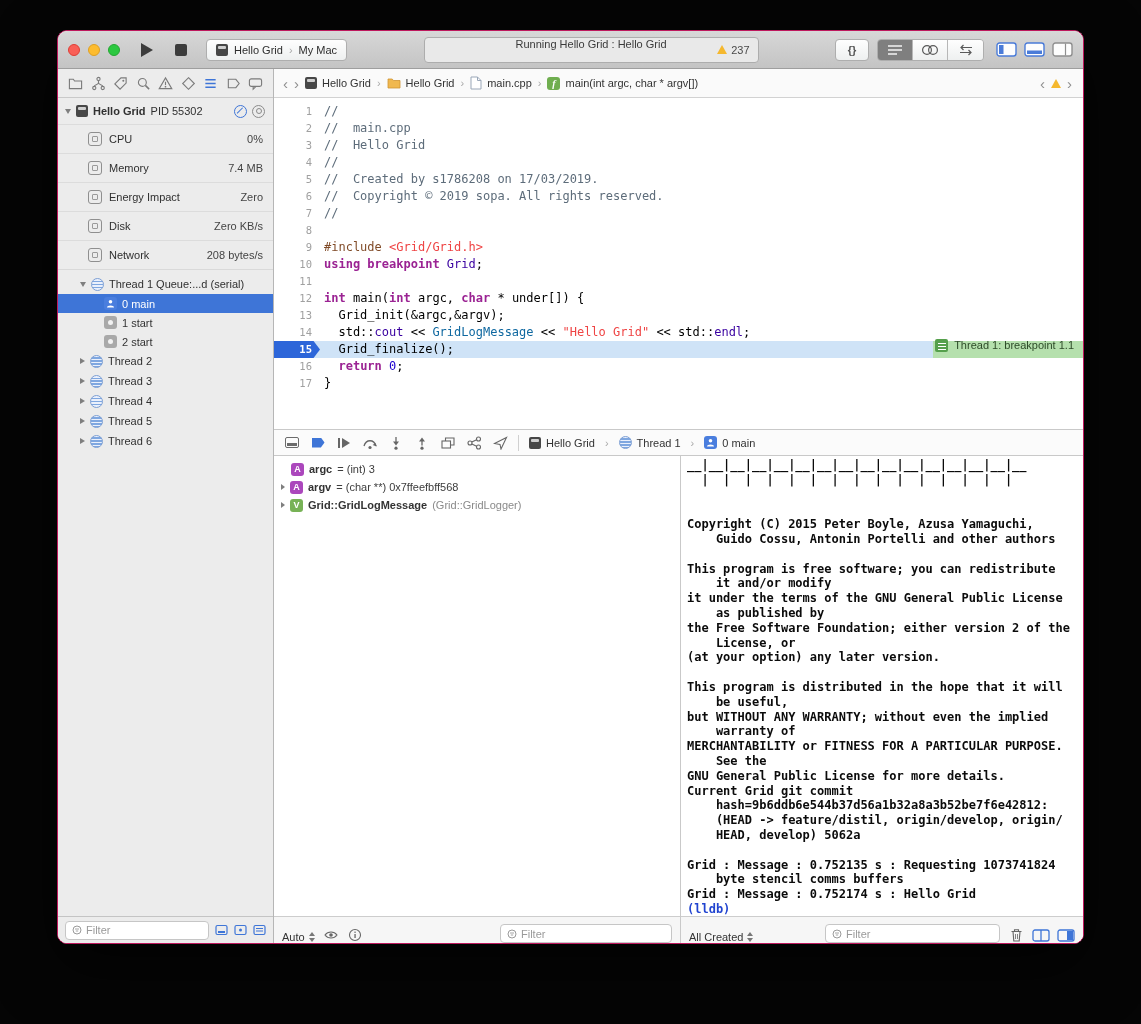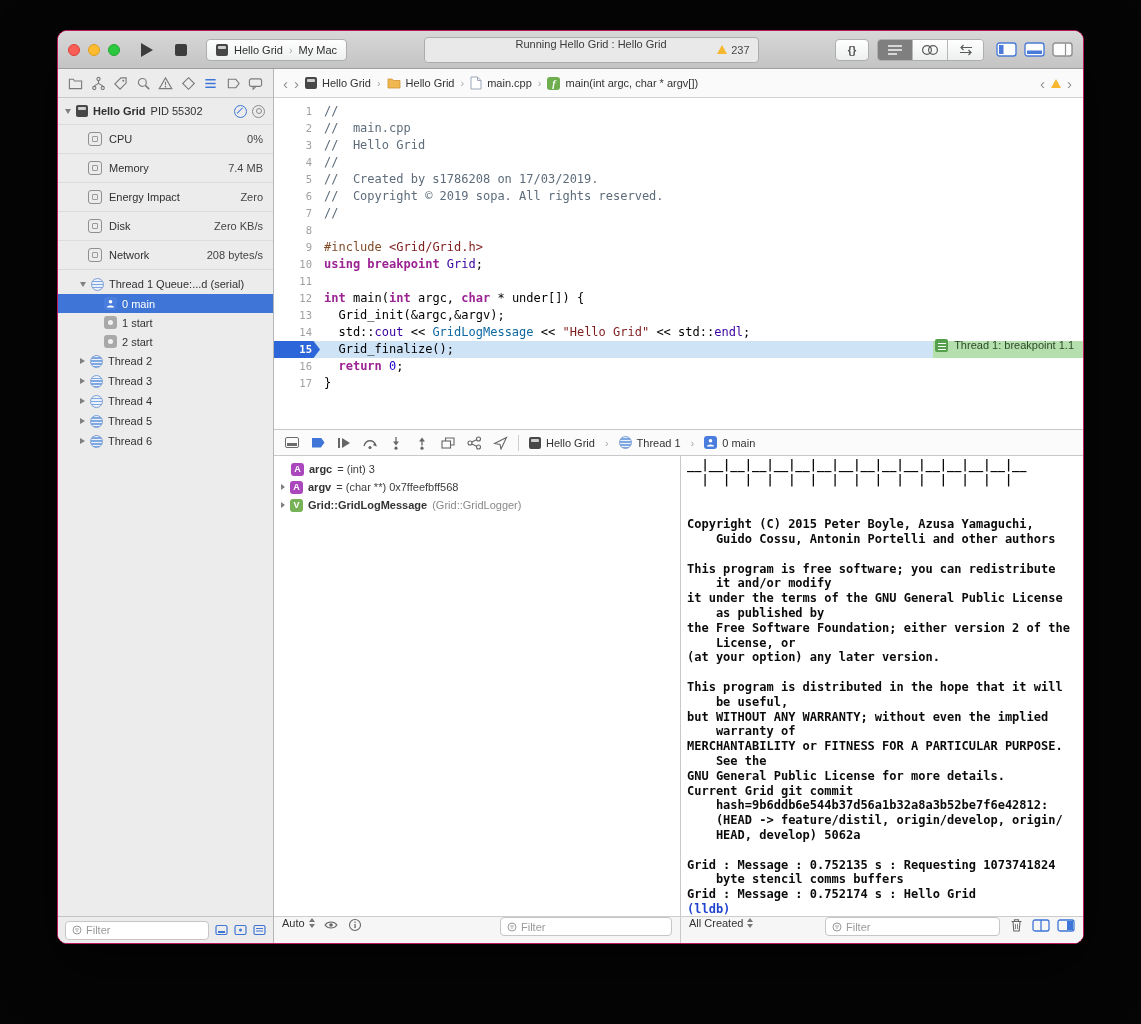--- a/index.html
+++ b/index.html
@@ -80,21 +80,21 @@
   .crumb{display:flex;align-items:center;gap:5px;white-space:nowrap}
   .ji-func{width:13px;height:13px;background:#6fae4f;border-radius:3px;position:relative;flex:0 0 auto}
   .ji-func::after{content:"f";position:absolute;inset:0;color:#fff;font:italic bold 10px "Liberation Serif",serif;display:flex;align-items:center;justify-content:center}
   .issue-nav{margin-left:auto;display:flex;align-items:center;gap:6px;padding-right:2px}
   .source{flex:1;min-height:0;overflow:hidden;background:#fff;padding-top:5px;font-family:"DejaVu Sans Mono",monospace;font-size:12px}
   .code-line{position:relative;display:flex;height:17px;line-height:17px;white-space:pre}
   .gutter{flex:0 0 46px;padding-right:8px;text-align:right;color:#a0a0a0;font-size:10.5px;font-family:"DejaVu Sans Mono",monospace}
   .ctext{flex:1;padding-left:4px;white-space:pre;color:#000}
   .code-line.current{background:#cfe3f7}
   .gutter.bp{background:#2d66d9;color:#fff;font-weight:bold;clip-path:polygon(0 0,86% 0,100% 50%,86% 100%,0 100%)}
-  .cm{color:#5d6c7a}.kw{color:#9b2393;font-weight:bold}.pre{color:#804b28}.str{color:#7f1d1d}
+  .cm{color:#5d6c7a}.kw{color:#9b2393;font-weight:bold}.pre{color:#804b28}.str{color:#ef4444}
   .typ{color:#3900a0}.typ2{color:#0f68a0}.num{color:#1c00cf}.pl{color:#000}
   .annotation{position:absolute;right:0;top:0;height:17px;display:flex;align-items:center;gap:6px;background:#b5e0ad;
               padding:0 9px 8px 2px;font-family:"Liberation Sans",sans-serif;font-size:11px;color:#2d4a28}
   .ann-icon{width:13px;height:13px;border-radius:2px;background:#55a04c;position:relative}
   .ann-icon::after{content:"";position:absolute;left:2.5px;right:2.5px;top:3.5px;height:7px;
                    background:repeating-linear-gradient(180deg,#fff 0 1px,transparent 1px 3px)}
   
   .debugbar{flex:0 0 27px;border-top:1px solid #c9c9c9;border-bottom:1px solid #c9c9c9;background:#fbfbfb;
             display:flex;align-items:center;gap:10px;padding:0 10px;font-size:11px;color:#333}
   .db-icon{display:flex;align-items:center;justify-content:center;min-width:16px;height:16px;color:#666}
@@ -111,21 +111,21 @@
   .vars-list{flex:1;min-height:0;padding:4px 0;font-size:11px;color:#333}
   .var-row{height:18px;display:flex;align-items:center;gap:5px;padding-left:7px;white-space:nowrap}
   .tri-space{width:5px;flex:0 0 5px}
   .tri.sm{border-left-width:4.5px;border-top-width:3px;border-bottom-width:3px}
   .var-icon{width:13px;height:13px;border-radius:3px;color:#fff;font-size:9px;font-weight:bold;display:flex;align-items:center;justify-content:center;flex:0 0 auto}
   .vi-purple{background:#ab47bc}
   .vi-green{background:#77b256}
   .var-name{font-weight:bold}
   .var-val{color:#3c3c3c}
   .var-val.dim{color:#8a8a8a}
-  .pane-bar{flex:0 0 27px;border-top:1px solid #cdcdcd;background:#f6f6f6;display:flex;align-items:flex-start;gap:8px;padding:0 8px;font-size:11px;color:#333}
+  .pane-bar{flex:0 0 27px;border-top:1px solid #cdcdcd;background:#f6f6f6;display:flex;align-items:flex-end;gap:8px;padding:0 8px;font-size:11px;color:#333}
   .popup{display:flex;align-items:center;gap:4px}
   .updown{display:flex;flex-direction:column;gap:2px}
   .updown .u{width:0;height:0;border-left:3px solid transparent;border-right:3px solid transparent;border-bottom:4px solid #777}
   .updown .d{width:0;height:0;border-left:3px solid transparent;border-right:3px solid transparent;border-top:4px solid #777}
   .vars .filter-field{margin-left:auto;width:172px}
   .console{flex:1;display:flex;flex-direction:column;min-width:0}
   .console-out{flex:1;min-height:0;overflow:hidden;padding:2px 6px;white-space:pre;
                font-family:"DejaVu Sans Mono",monospace;font-weight:bold;font-size:12px;line-height:14.8px;color:#0b0b0b}
   .lldb{color:#2144d0}
   .console .filter-field{margin-left:auto;width:175px}

